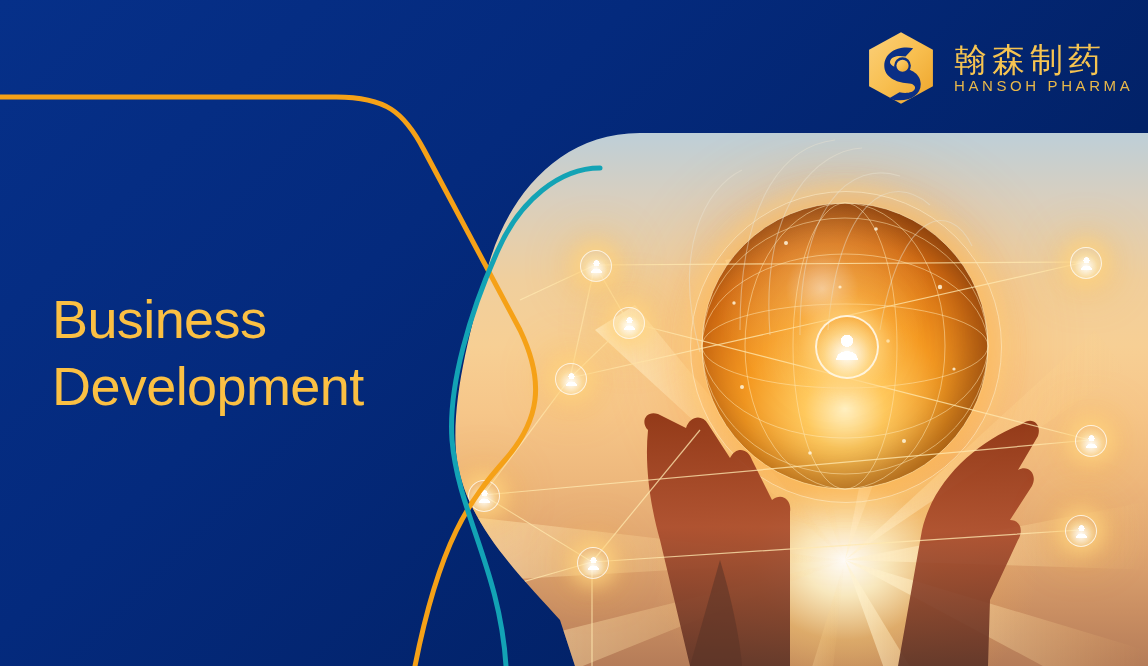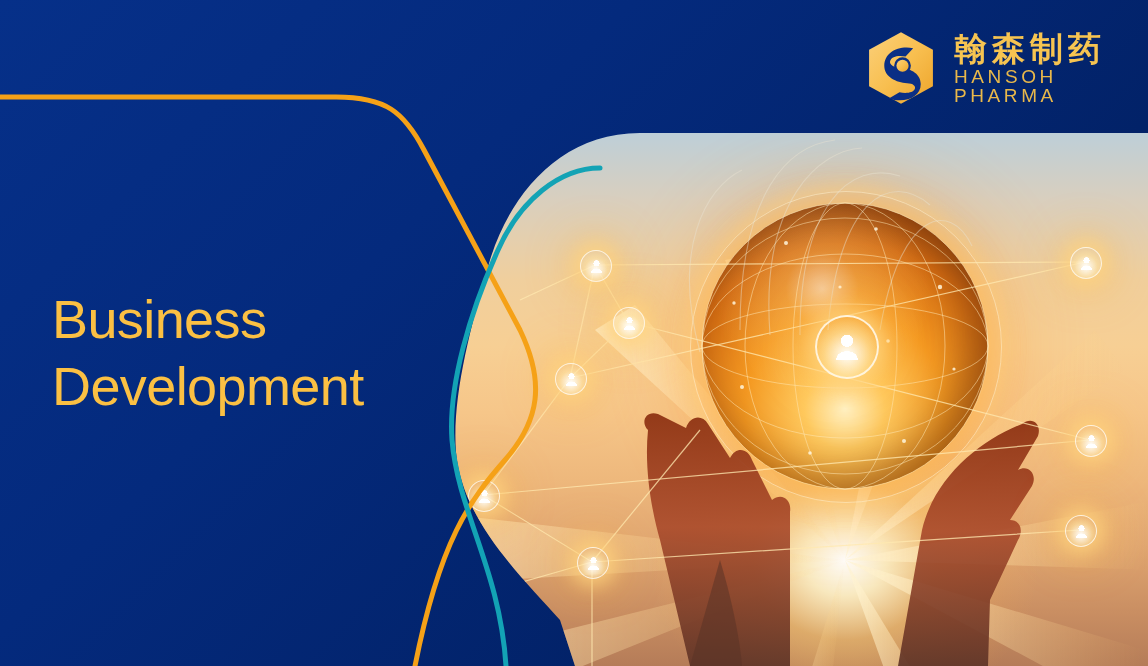--- a/index.html
+++ b/index.html
@@ -94,25 +94,25 @@
   }
 
   
   .logo{
     position:absolute;left:862px;top:30px;
     display:flex;align-items:center;gap:14px;
   }
   .logo-mark{width:78px;height:76px;flex:0 0 auto;}
   .logo-text{display:flex;flex-direction:column;gap:2px;}
   .logo-cn{
-    font-size:33px;line-height:1;color:#f6c451;font-weight:bold;
+    font-size:33px;line-height:1;color:#f6c451;font-weight:normal;
     letter-spacing:5px;font-family:"DejaVu Sans","Liberation Sans",sans-serif;
   }
   .logo-en{
-    font-size:19px;line-height:1;color:#e9b84a;letter-spacing:3.6px;
+    font-size:15px;line-height:1;color:#e9b84a;letter-spacing:3.6px;
     font-weight:normal;
   }
 </style>
 </head>
 <body>
 
 <div class="banner">
 
   <div class="photo-wrap">
     <div class="photo"></div>

